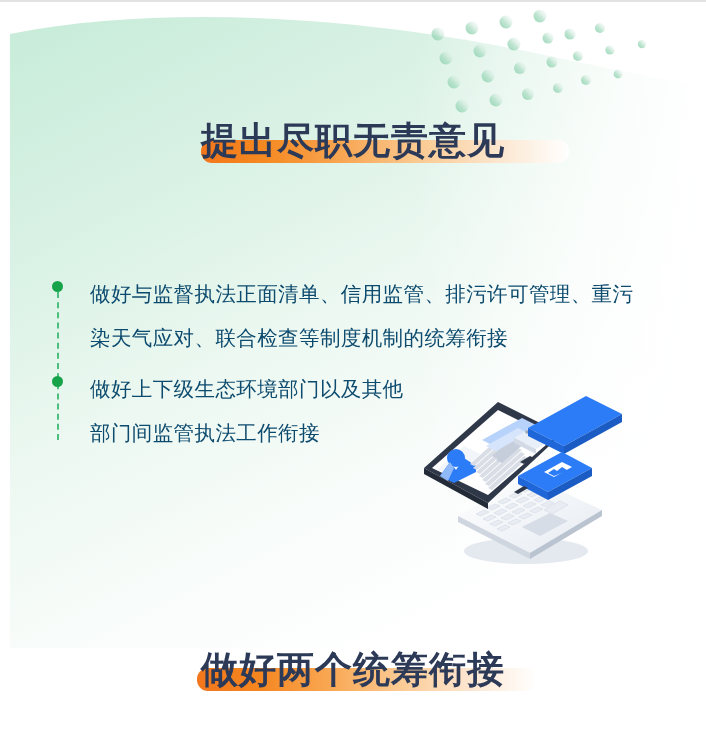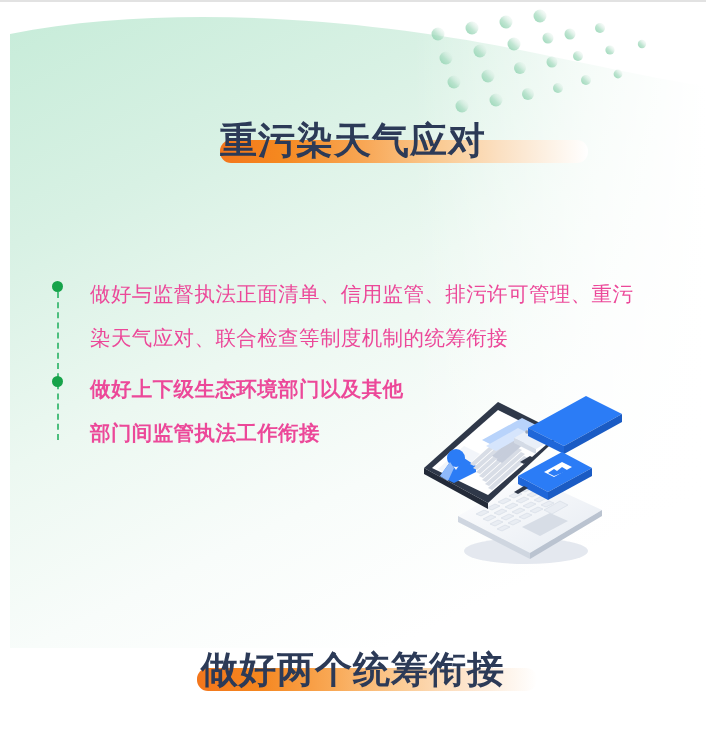--- a/index.html
+++ b/index.html
@@ -126,25 +126,25 @@
     width: 11px;
     height: 11px;
     border-radius: 50%;
     background: #16a34a;
   }
   .bullet-text {
     display: block;
     margin-left: 38px;
     font-size: 20.5px;
     line-height: 44px;
-    color: #ec4899;
+    color: #0c4a6e;
     letter-spacing: 0.4px;
     max-width: 565px;
   }
-  #bullet-2 .bullet-text { max-width: 330px; font-weight: bold; }
+  #bullet-2 .bullet-text { max-width: 330px; }
   #bullet-2 { margin-top: 7px; }
 
   .bullet-connector {
     position: absolute;
     left: 57px;
     top: 292px;
     width: 0;
     height: 148px;
     border-left: 2px dashed #4cbf7e;
   }
@@ -224,21 +224,21 @@
         <circle cx="86" cy="94" r="6.5"></circle>
         <circle cx="118" cy="88" r="6.0"></circle>
         <circle cx="148" cy="82" r="5.0"></circle>
       </g>
     </svg>
   </div>
 
   <div class="heading" id="heading-top">
     <span class="heading-inner">
       <span class="heading-bar"></span>
-      <span class="heading-text">重污染天气应对</span>
+      <span class="heading-text">提出尽职无责意见</span>
     </span>
   </div>
 
   <div class="bullet-connector"></div>
 
   <div class="bullets">
 
     <div class="bullet-row" id="bullet-1">
       <span class="bullet-marker"></span>
       <span class="bullet-text">做好与监督执法正面清单、信用监管、排污许可管理、重污染天气应对、联合检查等制度机制的统筹衔接</span>

